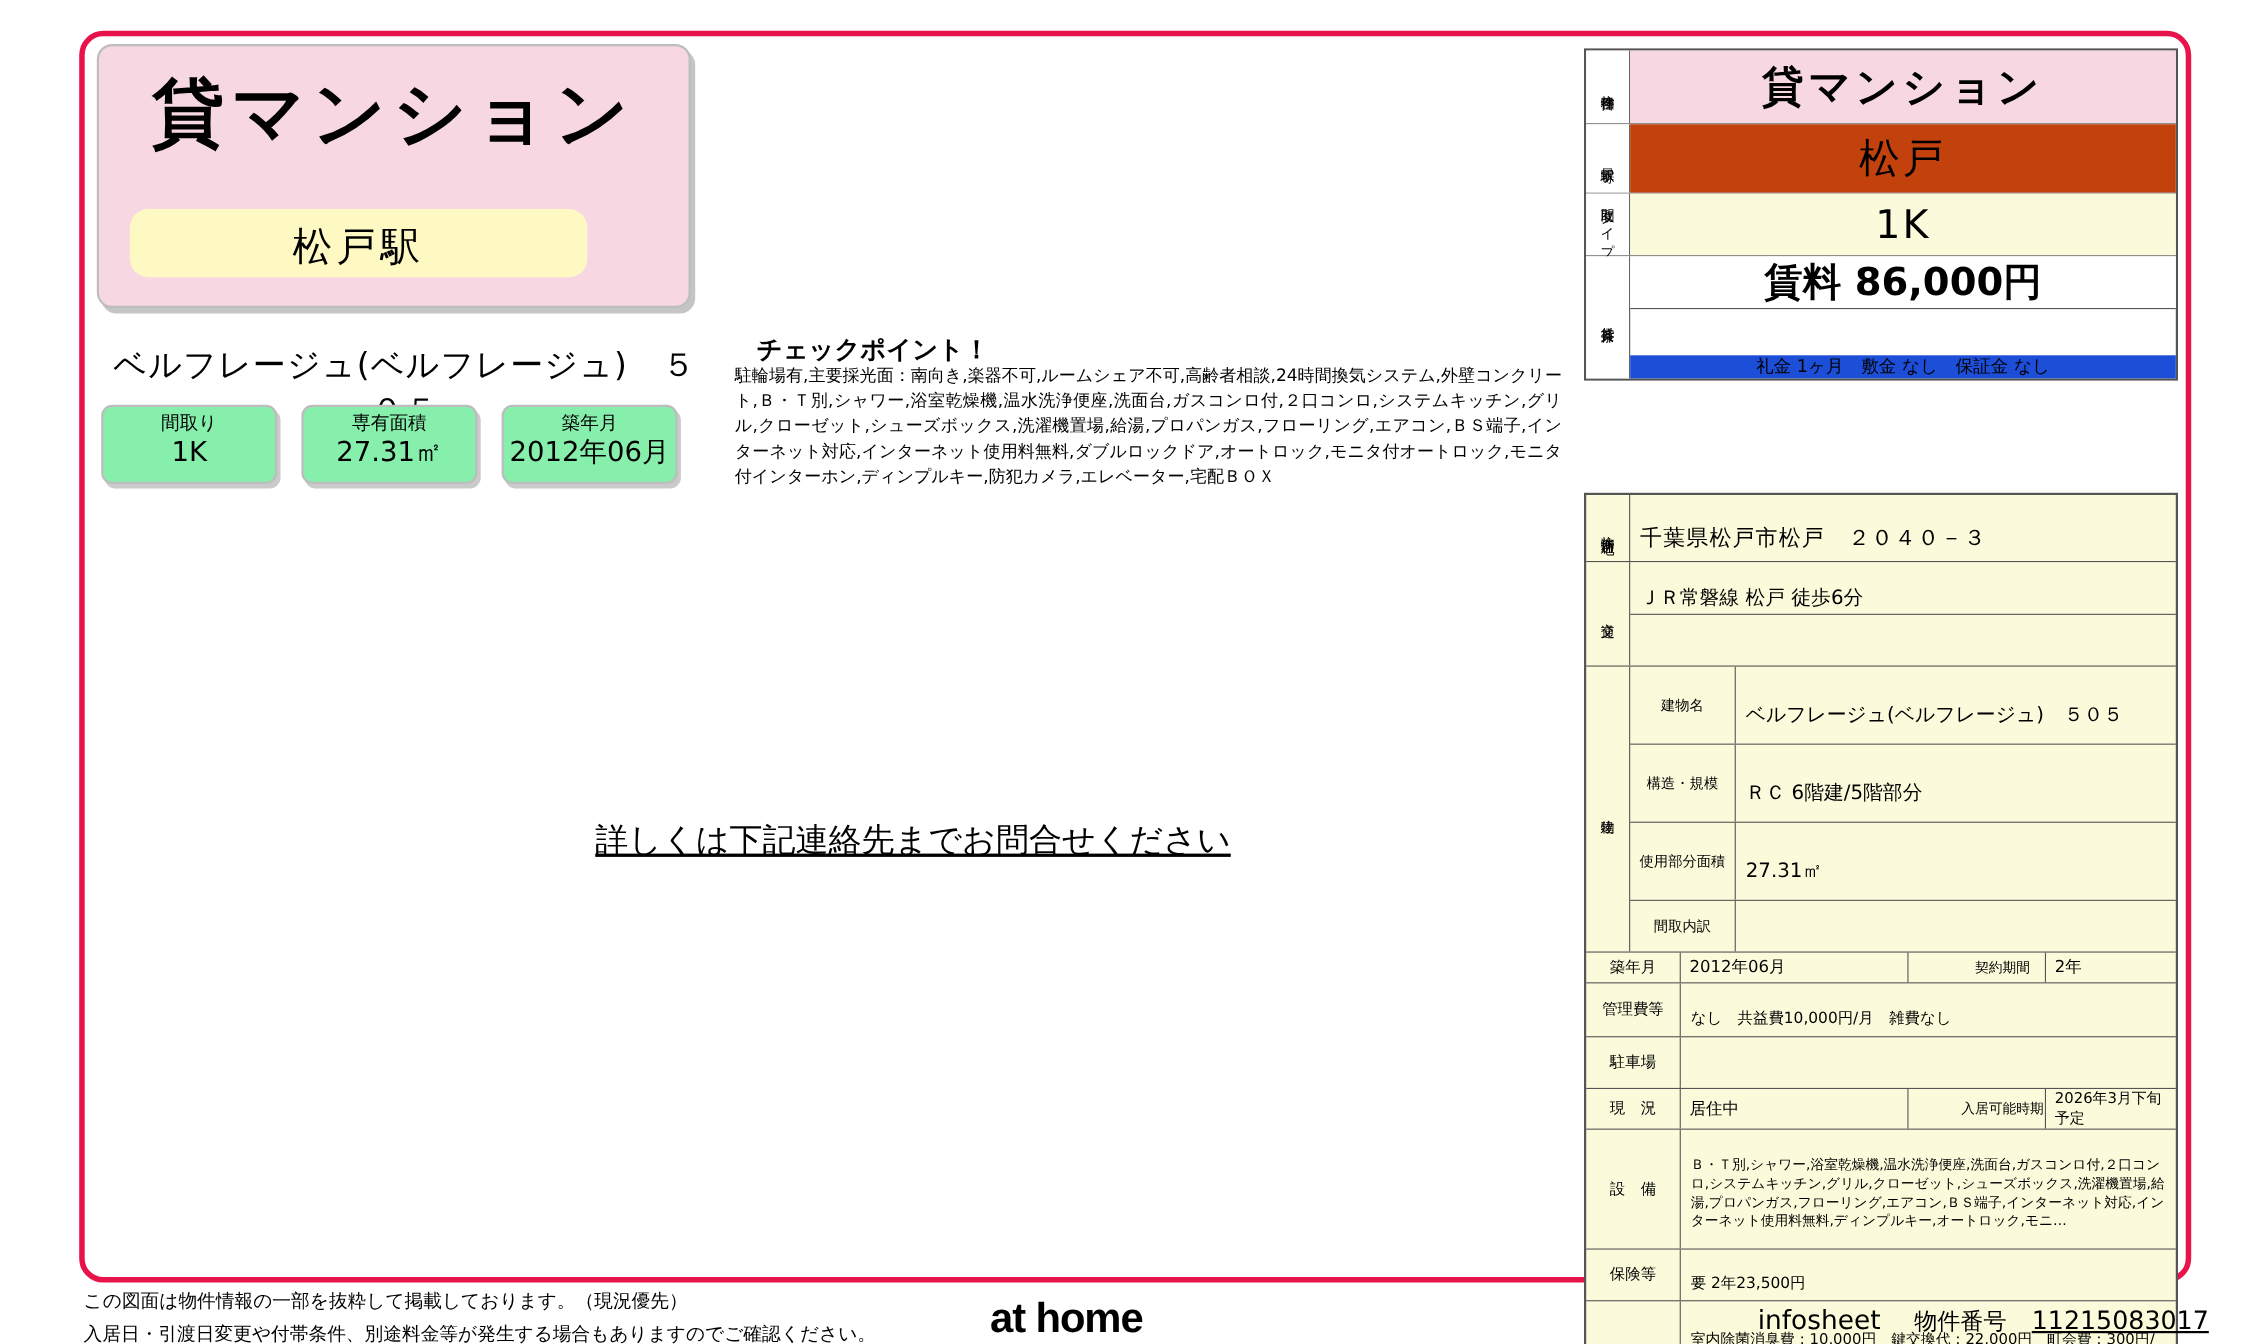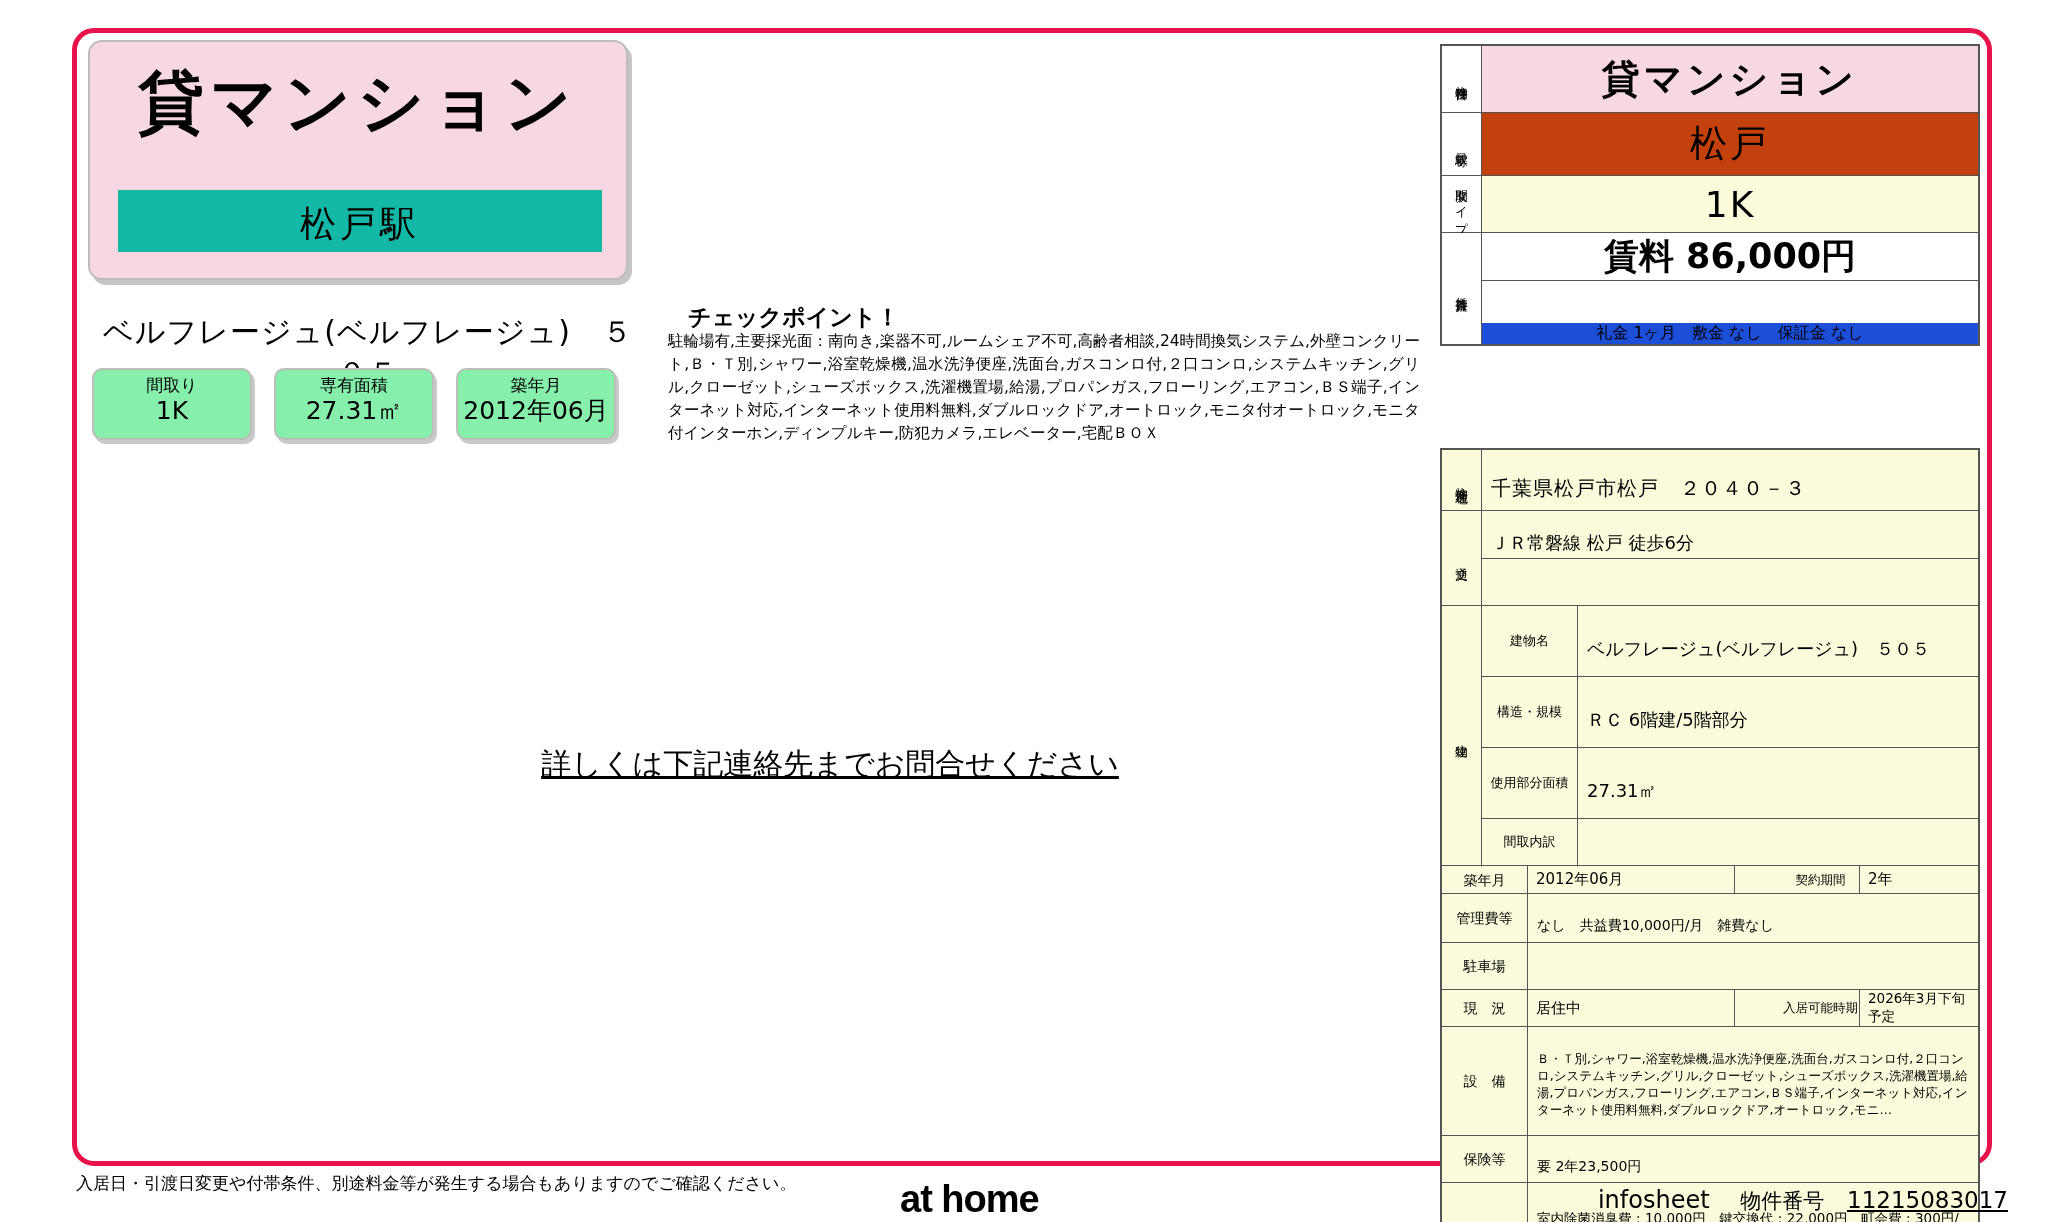--- a/index.html
+++ b/index.html
@@ -48,24 +48,24 @@
     text-align: center;
     font-size: 66px;
     font-weight: bold;
     letter-spacing: 6px;
     font-family: "DejaVu Sans", sans-serif;
   }
   .title-sub-box {
     position: absolute;
     left: 28px;
     top: 148px;
-    width: 484px;
+    width: 416px;
     height: 62px;
-    background: #14b8a6;
-    border-radius: 0;
+    background: #fef9c3;
+    border-radius: 17px;
   }
   .title-sub {
     position: absolute;
     left: 0; right: 0; top: 10px;
     text-align: center;
     font-size: 36px;
     letter-spacing: 4px;
     font-family: "DejaVu Sans", sans-serif;
   }
 
@@ -408,36 +408,37 @@
     <div class="rd-lbl h" style="width:86px;min-width:86px;font-size:14px;">現　況</div>
     <div class="twocol">
       <div class="c1">居住中</div>
       <div class="c2lbl">入居可能時期</div>
       <div class="c2" style="font-size:13.5px;">2026年3月下旬予定</div>
     </div>
   </div>
 
   <div class="rd-row">
     <div class="rd-lbl h" style="width:86px;min-width:86px;font-size:14px;">設　備</div>
-    <div class="rd-val tiny" style="height:92px;padding-top:7px;">Ｂ・Ｔ別,シャワー,浴室乾燥機,温水洗浄便座,洗面台,ガスコンロ付,２口コンロ,システムキッチン,グリル,クローゼット,シューズボックス,洗濯機置場,給湯,プロパンガス,フローリング,エアコン,ＢＳ端子,インターネット対応,インターネット使用料無料,ダブルロックドア,オートロック,モニ…</div>
+    <div class="rd-val tiny" style="height:92px;padding-top:7px;">Ｂ・Ｔ別,シャワー,浴室乾燥機,温水洗浄便座,洗面台,ガスコンロ付,２口コンロ,システムキッチン,グリル,クローゼット,シューズボックス,洗濯機置場,給湯,プロパンガス,フローリング,エアコン,ＢＳ端子,インターネット対応,インターネット使用料無料,ディンプルキー,オートロック,モニ…</div>
   </div>
 
   <div class="rd-row">
     <div class="rd-lbl h" style="width:86px;min-width:86px;font-size:14px;">保険等</div>
     <div class="rd-val small" style="height:30px;">要 2年23,500円</div>
   </div>
 
   <div class="rd-row">
     <div class="rd-lbl h" style="width:86px;min-width:86px;font-size:14px;">備　考</div>
     <div class="rd-val xtiny" style="height:168px;padding-top:10px;">室内除菌消臭費：10,000円　鍵交換代：22,000円　町会費：300円/月　更新料：旧賃料１ヶ月　賃貸保証：加入要 エポス（ＲＯＯＭ　ｉＤ）利用時　月額総賃料×５０％の初回保証料　月額総賃料×１％の手数料（毎月）</div>
   </div>
 
 </div>
 
 <div class="footer-note">
+  <div>この図面は物件情報の一部を抜粋して掲載しております。（現況優先）</div>
   <div>入居日・引渡日変更や付帯条件、別途料金等が発生する場合もありますのでご確認ください。</div>
 </div>
 
 <div class="athome">
   <span>at home</span>
 </div>
 
 <div class="infosheet">
   <span>infosheet</span>
   &nbsp;&nbsp;

